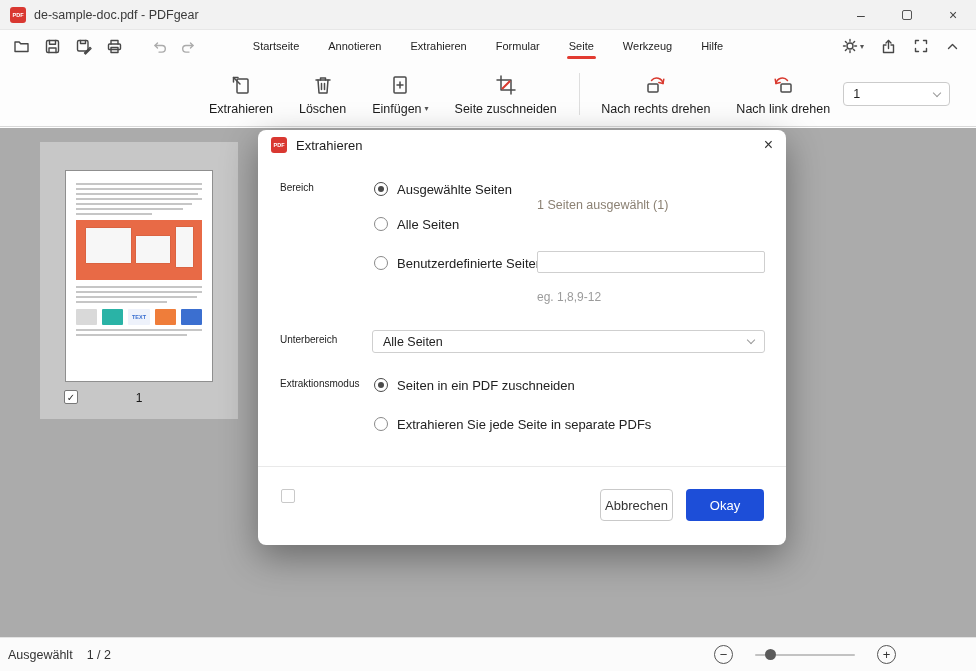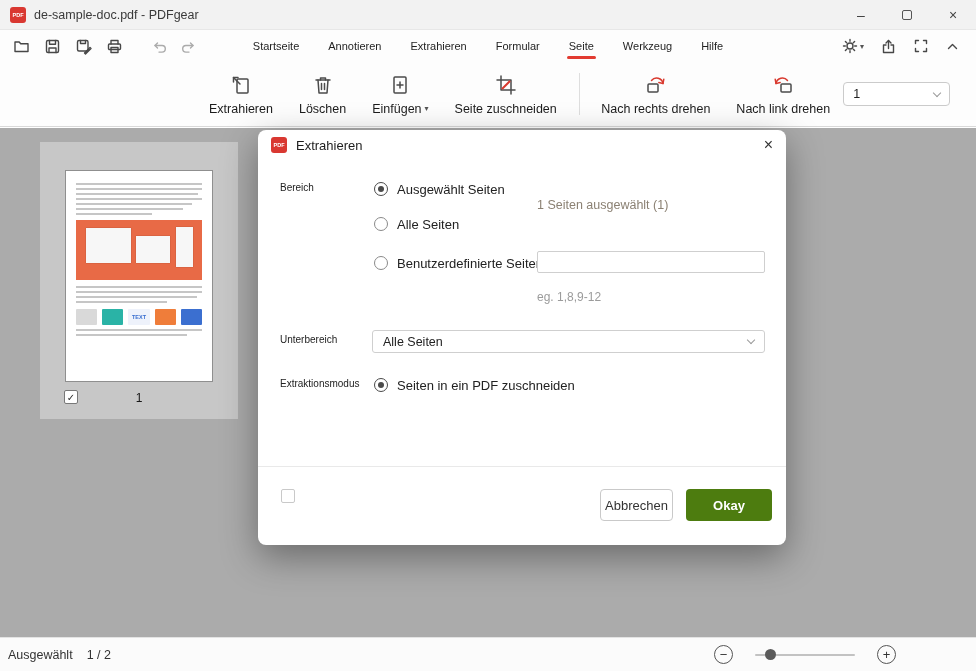--- a/index.html
+++ b/index.html
@@ -95,21 +95,21 @@
     border-radius:3px; background:#fff; display:flex; align-items:center; justify-content:space-between;
     padding:0 10px; font-size:12.5px; color:#222; cursor:default; }
   .dlg-divider { position:absolute; left:0; right:0; top:336px; height:1px; background:#e9e9e9; }
   .dlg-check { position:absolute; left:23px; top:359px; width:14px; height:14px; border:1px solid #c9c9c9;
     border-radius:2px; background:#fff; cursor:default; }
   .cb-label { position:absolute; left:43px; top:356px; width:180px; font-size:12.5px; line-height:1.33;
     color:#222; }
   .btn { position:absolute; top:359px; height:32px; border-radius:4px; font-family:inherit; font-size:13px;
     cursor:default; }
   .btn-cancel { left:342px; width:73px; background:#fff; border:1px solid #c9c9c9; color:#333; }
-  .btn-okay { left:428px; width:86px; background:#4d7c0f; border:none; color:#fff;font-weight:bold; }
+  .btn-okay { left:428px; width:78px; background:#1d4ed8; border:none; color:#fff; }
 
   
   .statusbar { position:absolute; left:0; right:0; bottom:0; height:34px; background:#fbfbfb;
     border-top:1px solid #e3e3e3; display:flex; align-items:center; font-size:12.5px; color:#333; }
   .sb-left { margin-left:8px; display:flex; gap:14px; }
   .zoom { position:absolute; right:80px; display:flex; align-items:center; gap:22px; }
   .zoom-btn { width:19px; height:19px; border:1.4px solid #555; border-radius:50%; display:flex;
     align-items:center; justify-content:center; font-size:13px; color:#333; line-height:1; cursor:default; }
   .zoom-slider { position:relative; width:100px; height:14px; cursor:default; }
   .zoom-track { position:absolute; top:6px; left:0; right:0; height:2.5px; background:#c2c2c2; border-radius:2px; }
@@ -329,21 +329,21 @@
         <span>PDF</span>
       </span>
     <span class="dlg-title">Extrahieren</span>
     <span class="dlg-close">×</span>
   </div>
 
   <span class="f-label" style="top:52px">Bereich</span>
 
   <div class="d-row" style="left:116px; top:50px">
     <span class="radio checked"></span>
-    <span class="r-label">Ausgewählt Seiten</span>
+    <span class="r-label">Ausgewählte Seiten</span>
   </div>
   <span class="note" style="left:279px; top:68px">1  Seiten ausgewählt (1)</span>
 
   <div class="d-row" style="left:116px; top:85px">
     <span class="radio"></span>
     <span class="r-label">Alle Seiten</span>
   </div>
 
   <div class="d-row" style="left:116px; top:124px">
     <span class="radio"></span>
@@ -355,20 +355,24 @@
   <span class="f-label" style="top:204px">Unterbereich</span>
   <div class="dlg-select">
     <span>Alle Seiten</span>
     <span class="chev-css"></span>
   </div>
 
   <span class="f-label" style="top:248px">Extraktionsmodus</span>
   <div class="d-row" style="left:116px; top:246px">
     <span class="radio checked"></span>
     <span class="r-label">Seiten in ein PDF zuschneiden</span>
+  </div>
+  <div class="d-row" style="left:116px; top:285px">
+    <span class="radio"></span>
+    <span class="r-label">Extrahieren Sie jede Seite in separate PDFs</span>
   </div>
 
   <div class="dlg-divider"></div>
 
   <span class="dlg-check"></span>
 
   <button class="btn btn-cancel">Abbrechen</button>
   <button class="btn btn-okay">Okay</button>
 </div>
 

